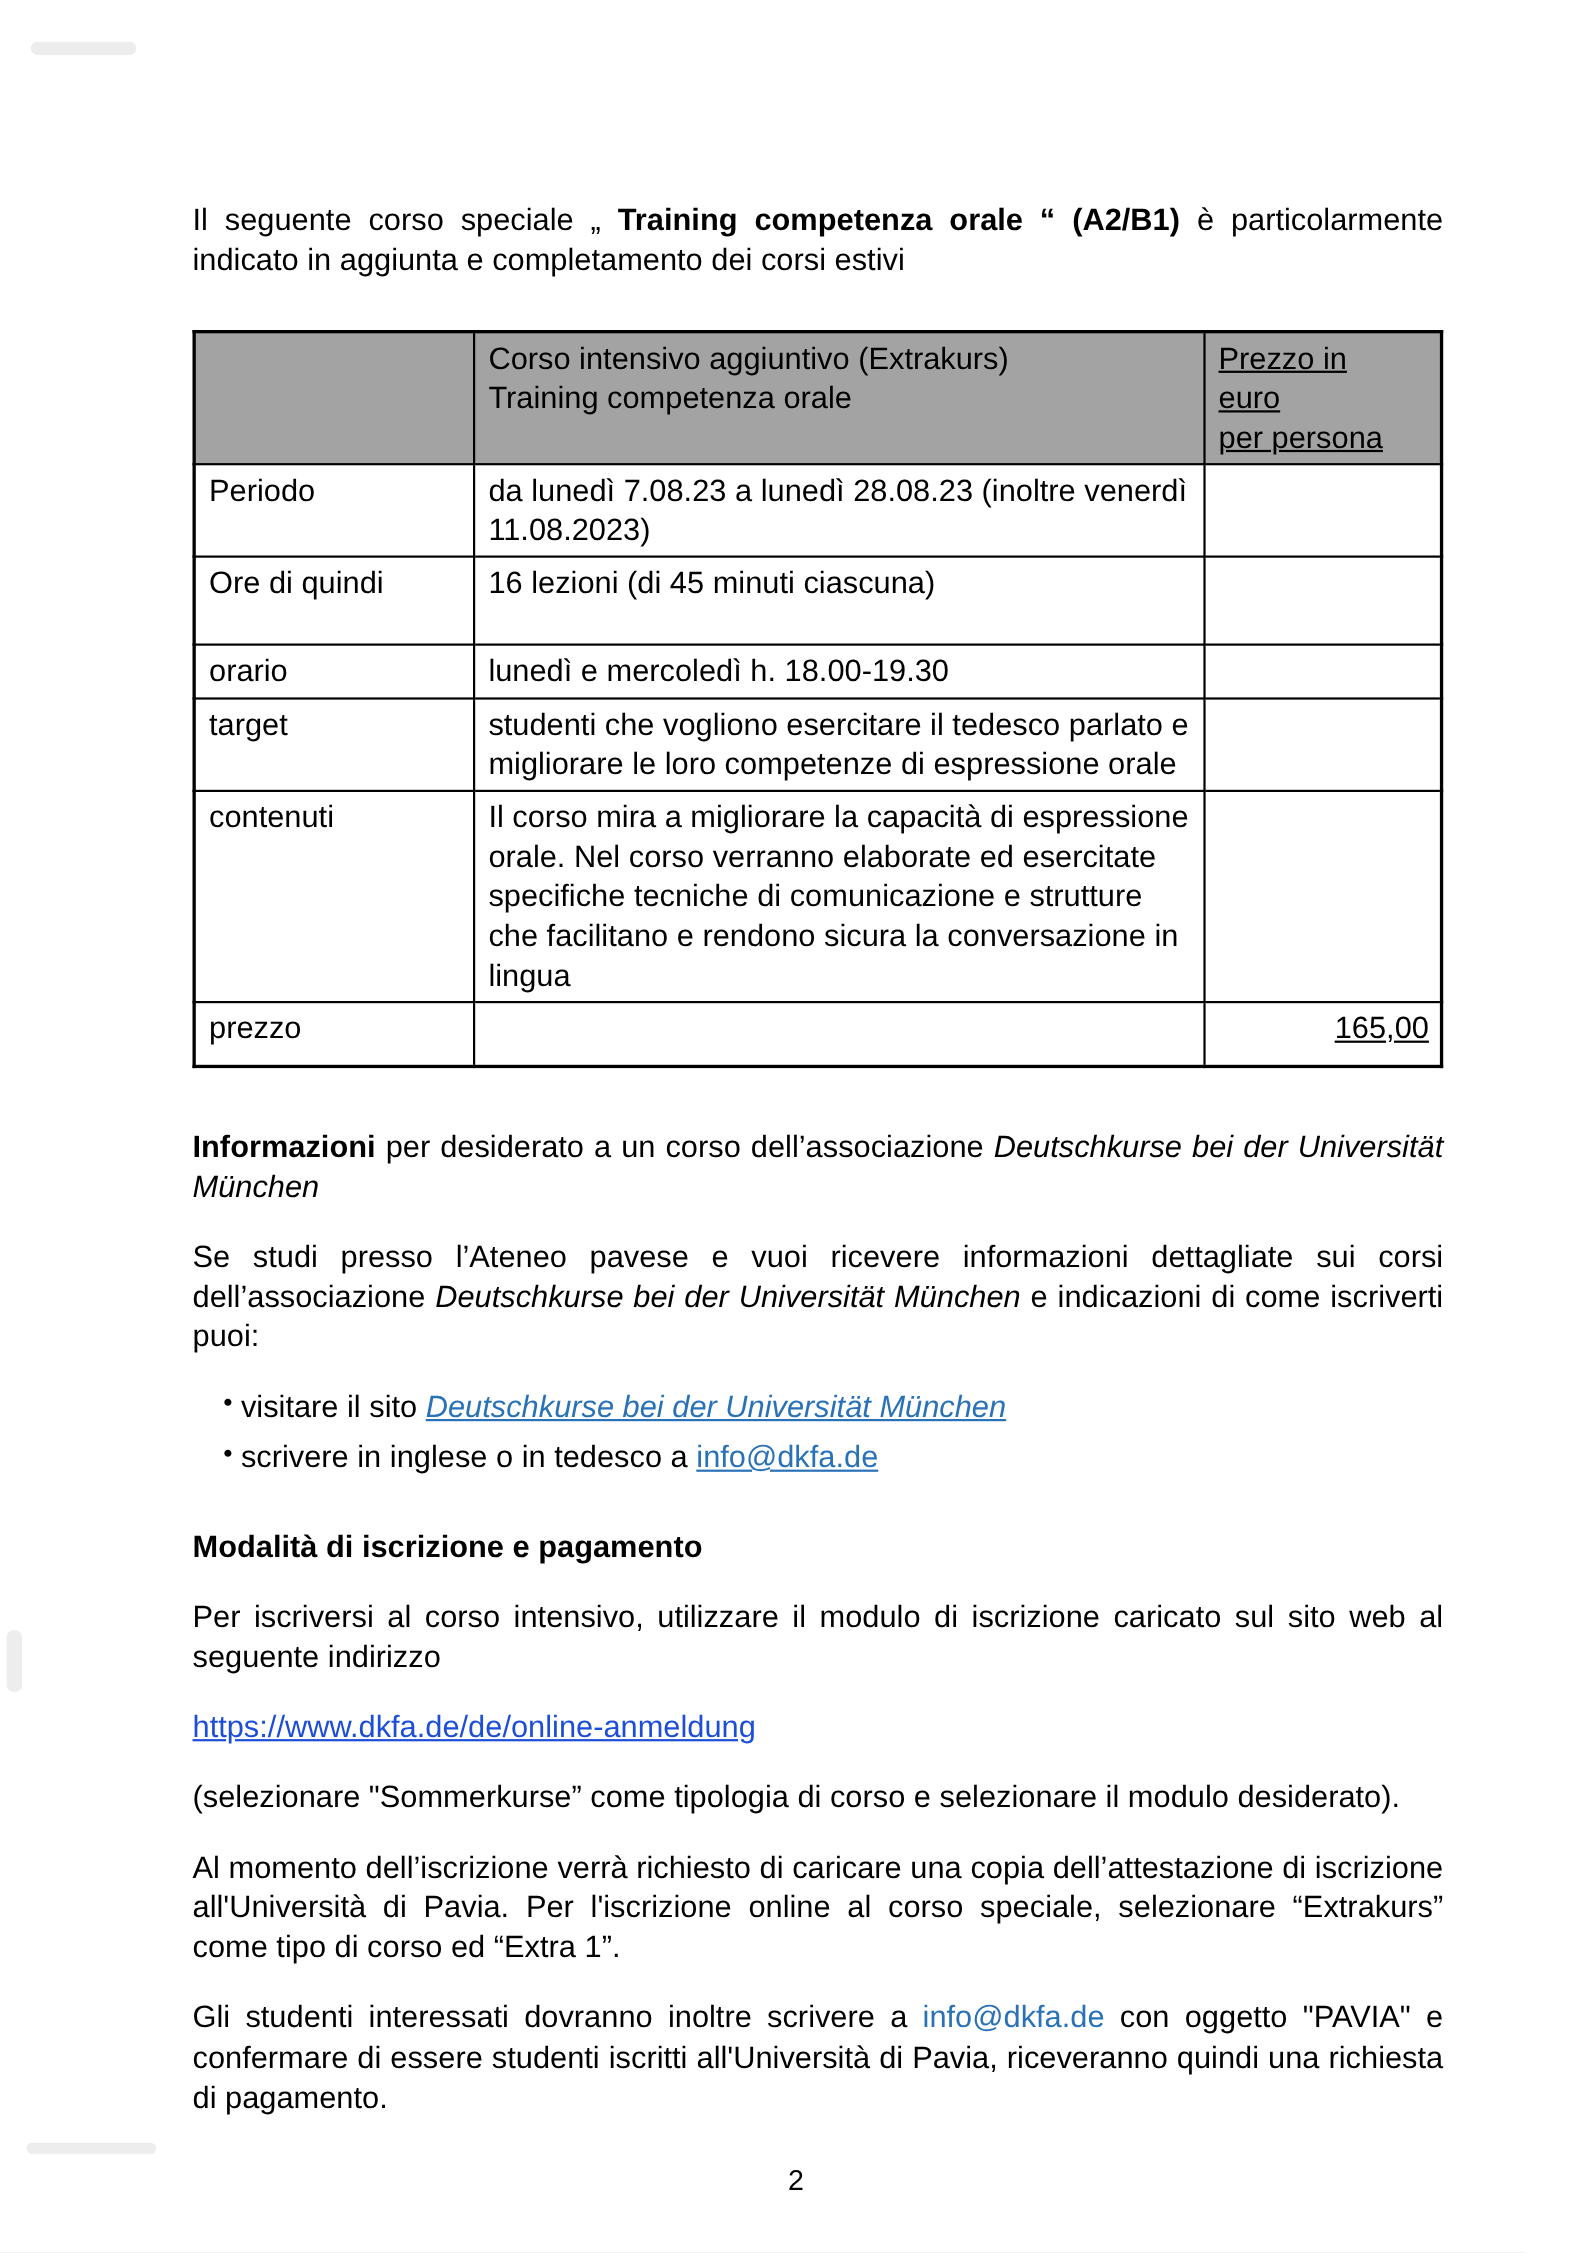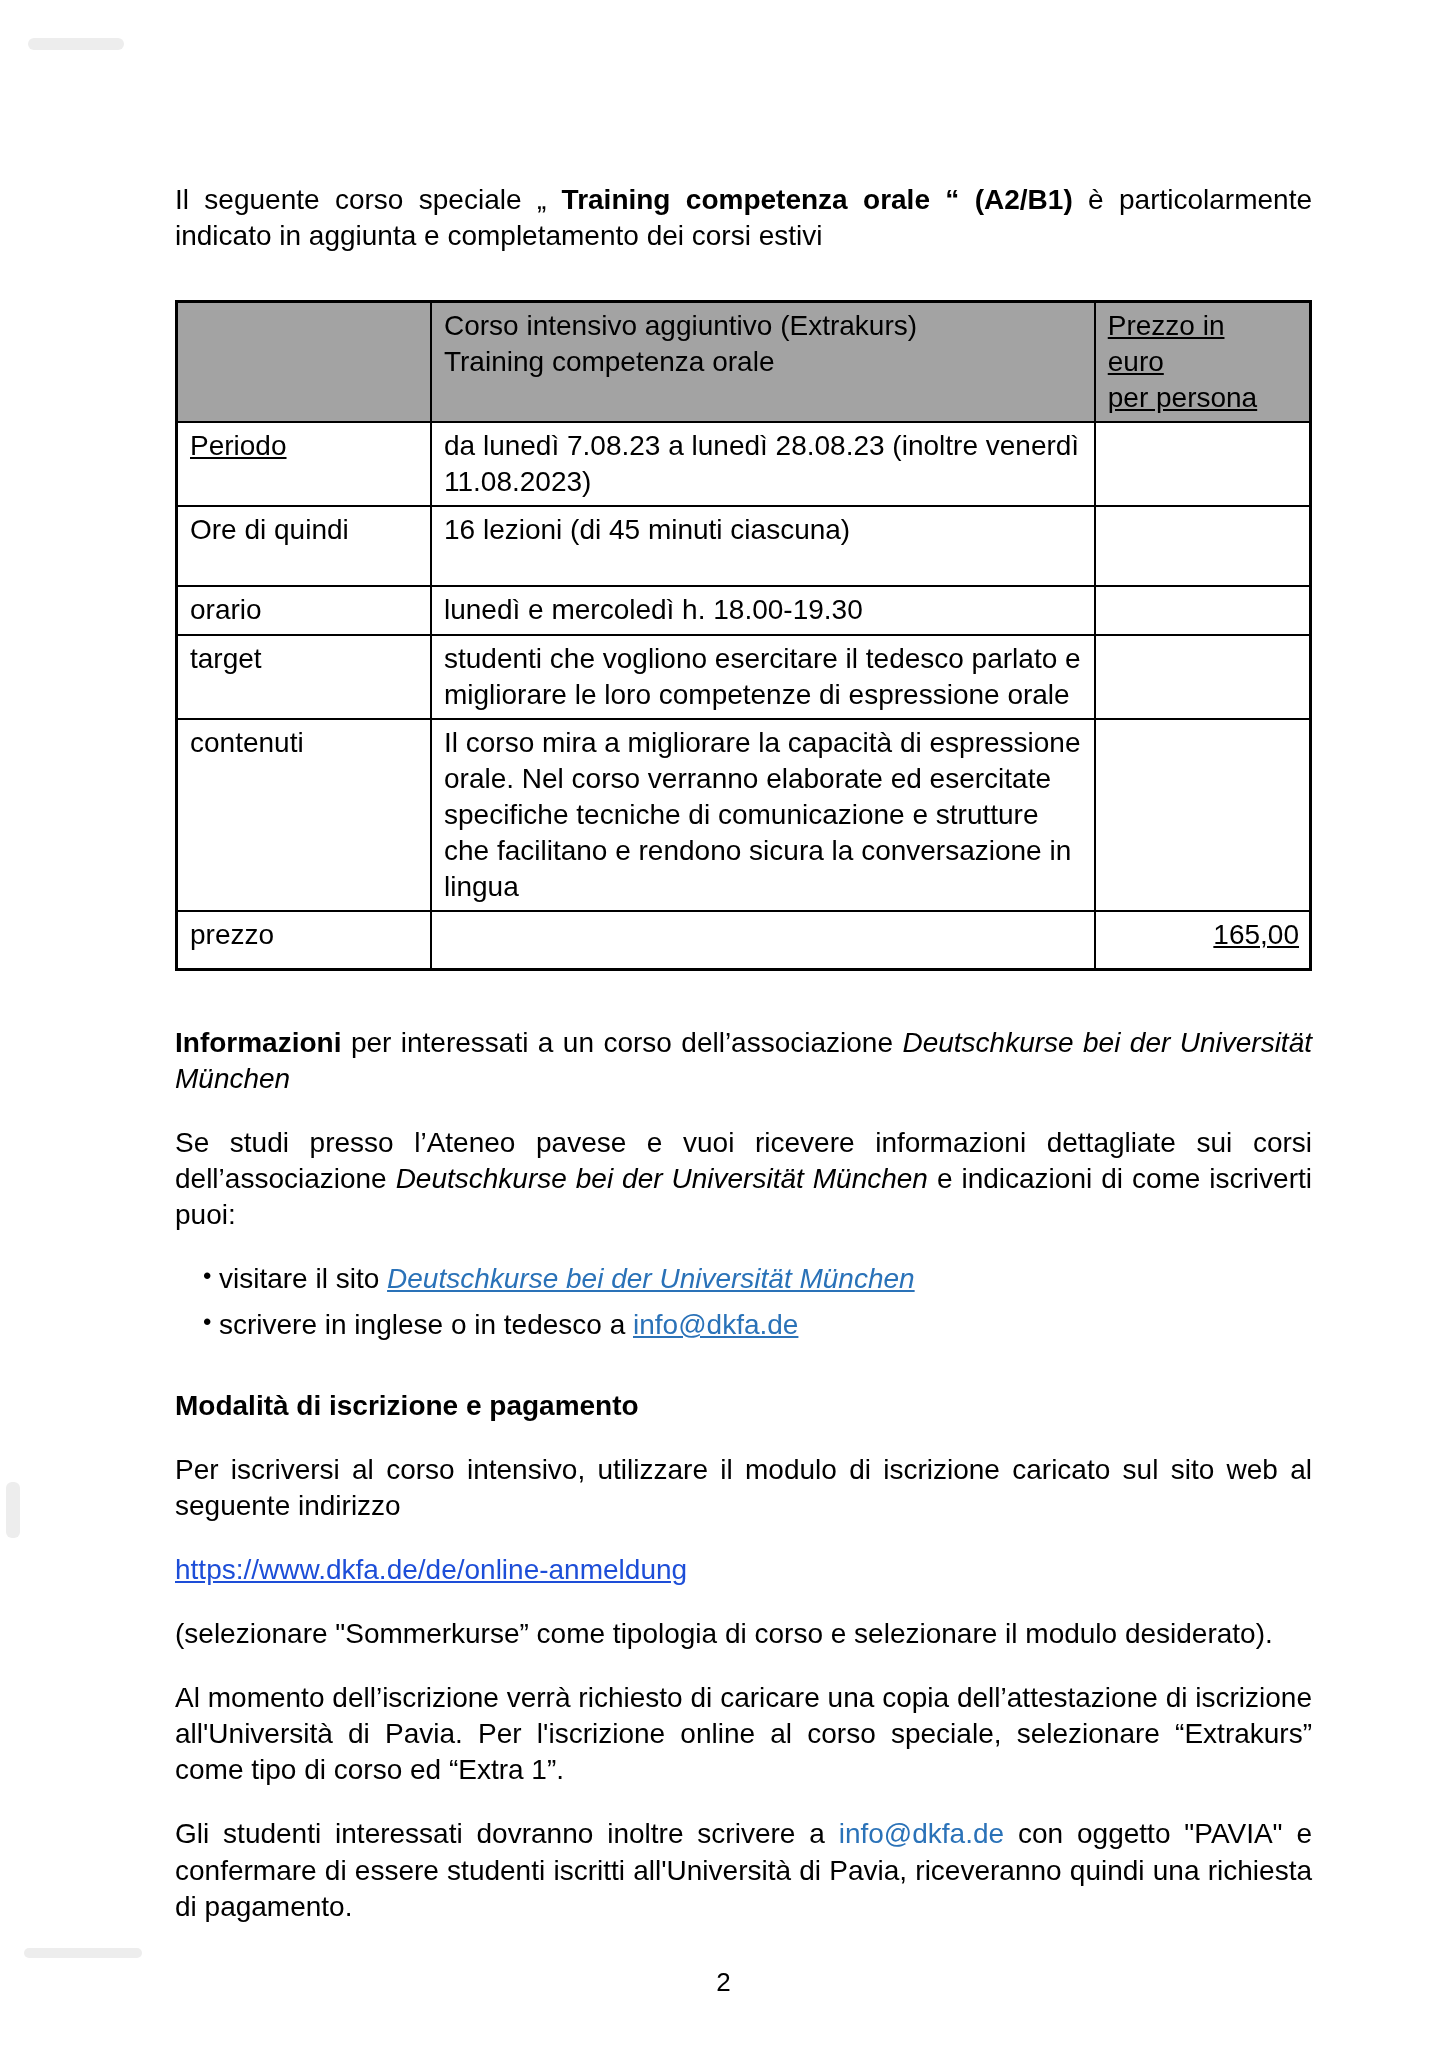--- a/index.html
+++ b/index.html
@@ -47,21 +47,21 @@
   .row-orario td { border-bottom-width:4px; }
   .row-target { height:78px; }
   .row-prereq { height:92px; }
   .row-contenuti { height:186px; }
   .row-prezzo { height:58px; }
   .row-prezzo td {
     border-top:7px double #000;
     border-bottom:7px double #000;
     vertical-align:middle;
   }
-  .pad-periodo { padding-top:40px;text-decoration:underline; }
+  .pad-periodo { padding-top:40px; }
   .pad-prereq { padding-top:16px; }
   .lbl-bold { font-weight:bold; }
   .price-cell { text-align:right !important; font-weight:bold; padding-right:10px !important; }
 
   .sect-info { margin-top:54px; text-align:justify; }
   .para { margin-top:16px; text-align:justify; }
   a.link { text-decoration:underline; cursor:pointer; }
   a.link-plain { text-decoration:none; cursor:pointer; }
 
   .bullets { margin-top:14px; }
@@ -141,21 +141,21 @@
           <td class="c3"></td>
         </tr>
         <tr class="row-prezzo">
           <td class="c1 lbl-bold">prezzo</td>
           <td class="c2"></td>
           <td class="c3 price-cell">165,00</td>
         </tr>
       </tbody>
     </table>
 
-    <p class="sect-info"><span class="b">Informazioni</span><span> per interessati a un corso dell’associazione </span><span class="i">Deutschkurse bei der Universität München</span></p>
+    <p class="sect-info"><span class="b">Informazioni</span><span> per desiderato a un corso dell’associazione </span><span class="i">Deutschkurse bei der Universität München</span></p>
 
     <p class="para"><span>Se studi presso l’Ateneo pavese e vuoi ricevere informazioni dettagliate sui corsi dell’associazione </span><span class="i">Deutschkurse bei der Universität München</span><span> e indicazioni di come iscriverti puoi:</span></p>
 
     <div class="bullets">
       <div class="bullet-row">
         <span class="bullet-glyph">•</span>
         <span><span>visitare il sito </span><a class="link i" style="color:#2a72b8">Deutschkurse bei der Universität München</a></span>
       </div>
       <div class="bullet-row">
         <span class="bullet-glyph">•</span>

